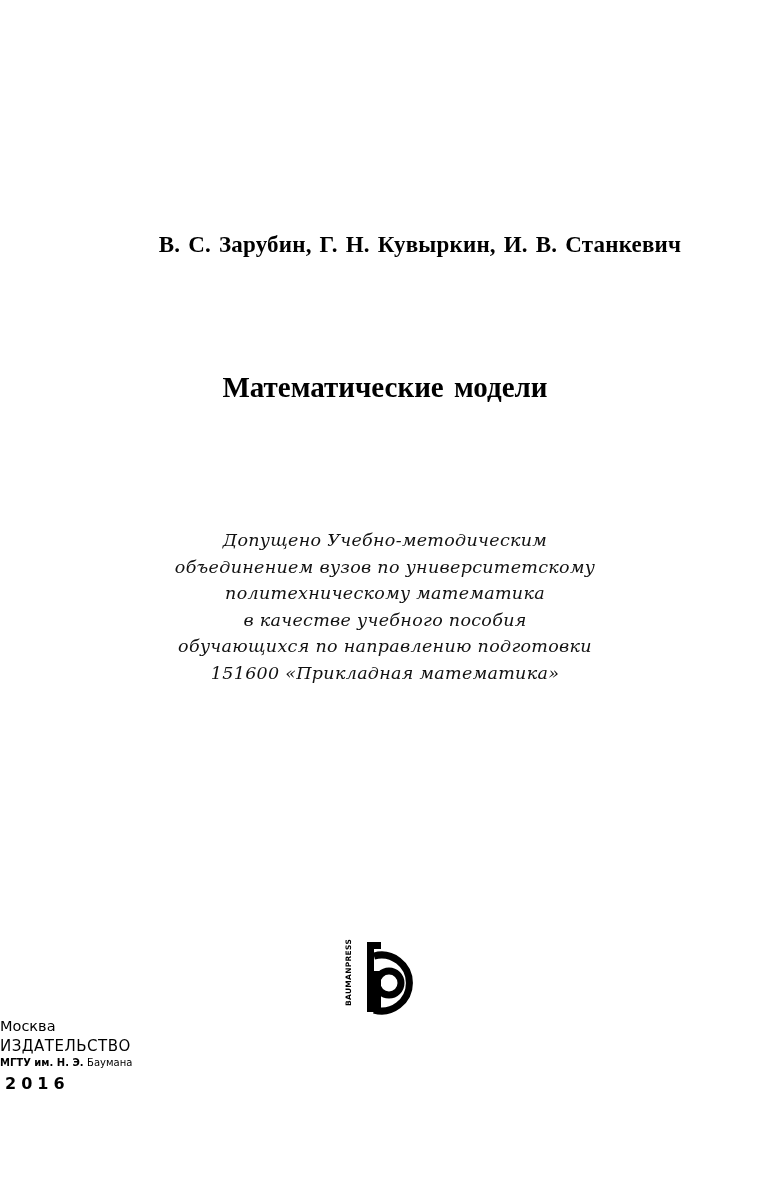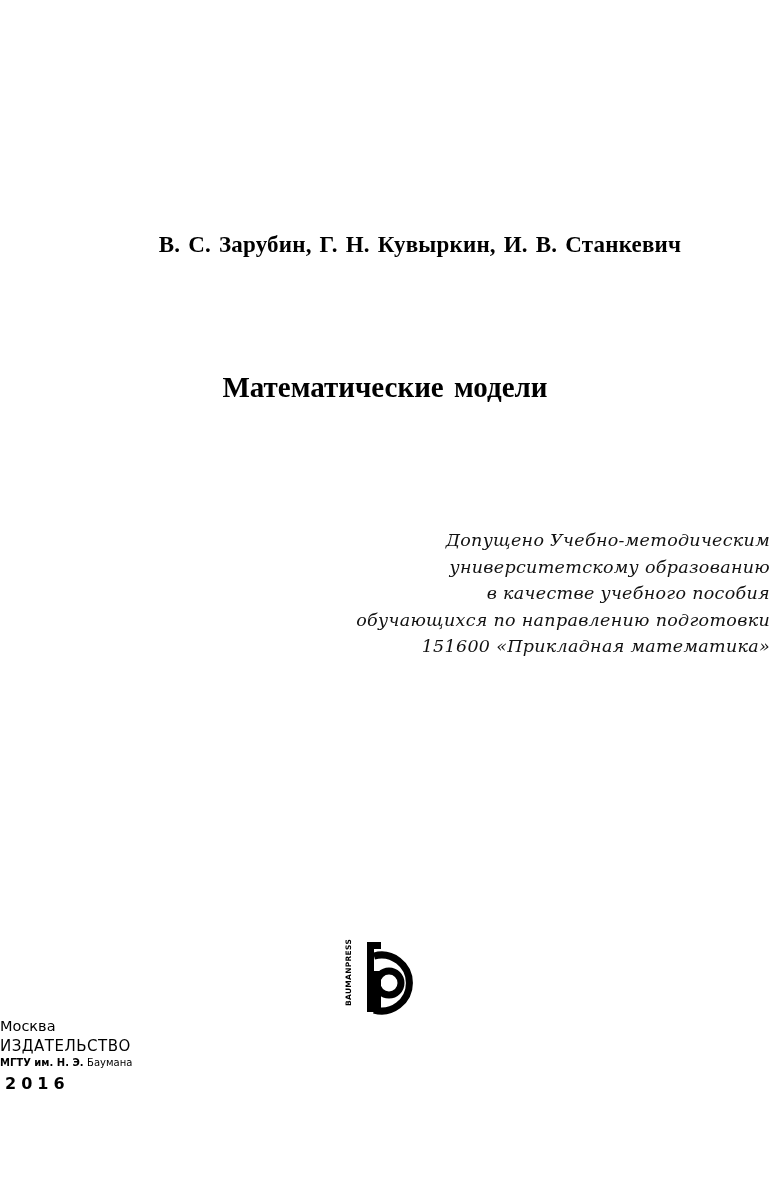--- a/index.html
+++ b/index.html
@@ -37,21 +37,21 @@
       font-weight: bold;
       font-size: 29px;
       line-height: 42px;
       word-spacing: 3px;
     }
     .approval {
       position: absolute;
       top: 527px;
       left: 0;
       width: 770px;
-      text-align: right;
+      text-align: center;
       font-family: "DejaVu Serif", serif;
       font-style: italic;
       font-size: 17.5px;
       line-height: 26.5px;
       letter-spacing: 0.3px;
       font-weight: 300;
       color: #111111;
     }
     .approval div {
       white-space: nowrap;
@@ -119,21 +119,22 @@
 <div>
 
   <div class="authors">В. С. Зарубин,  Г. Н. Кувыркин,  И. В. Станкевич</div>
 
   <div class="title">
     <div>Математические модели</div>
   </div>
 
   <div class="approval">
     <div>Допущено Учебно-методическим</div>
-    <div>университетскому образованию</div>
+    <div>объединением вузов по университетскому</div>
+    <div>политехническому математика</div>
     <div>в качестве учебного пособия</div>
     <div>обучающихся по направлению подготовки</div>
     <div>151600 «Прикладная математика»</div>
   </div>
 
   <div class="publisher">
     <svg class="logo" viewBox="0 0 80 78" xmlns="http://www.w3.org/2000/svg">
 
       <rect x="22" y="4" width="7" height="70" fill="#000"></rect>
 

